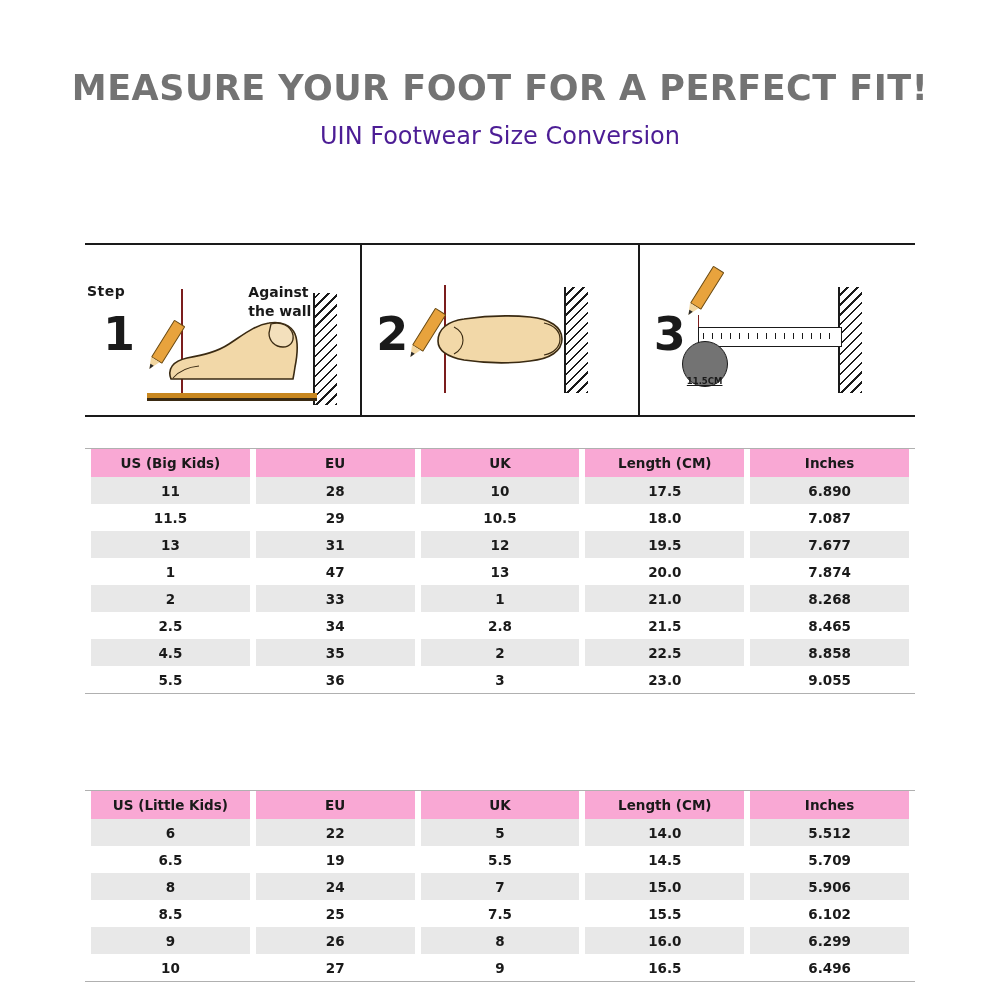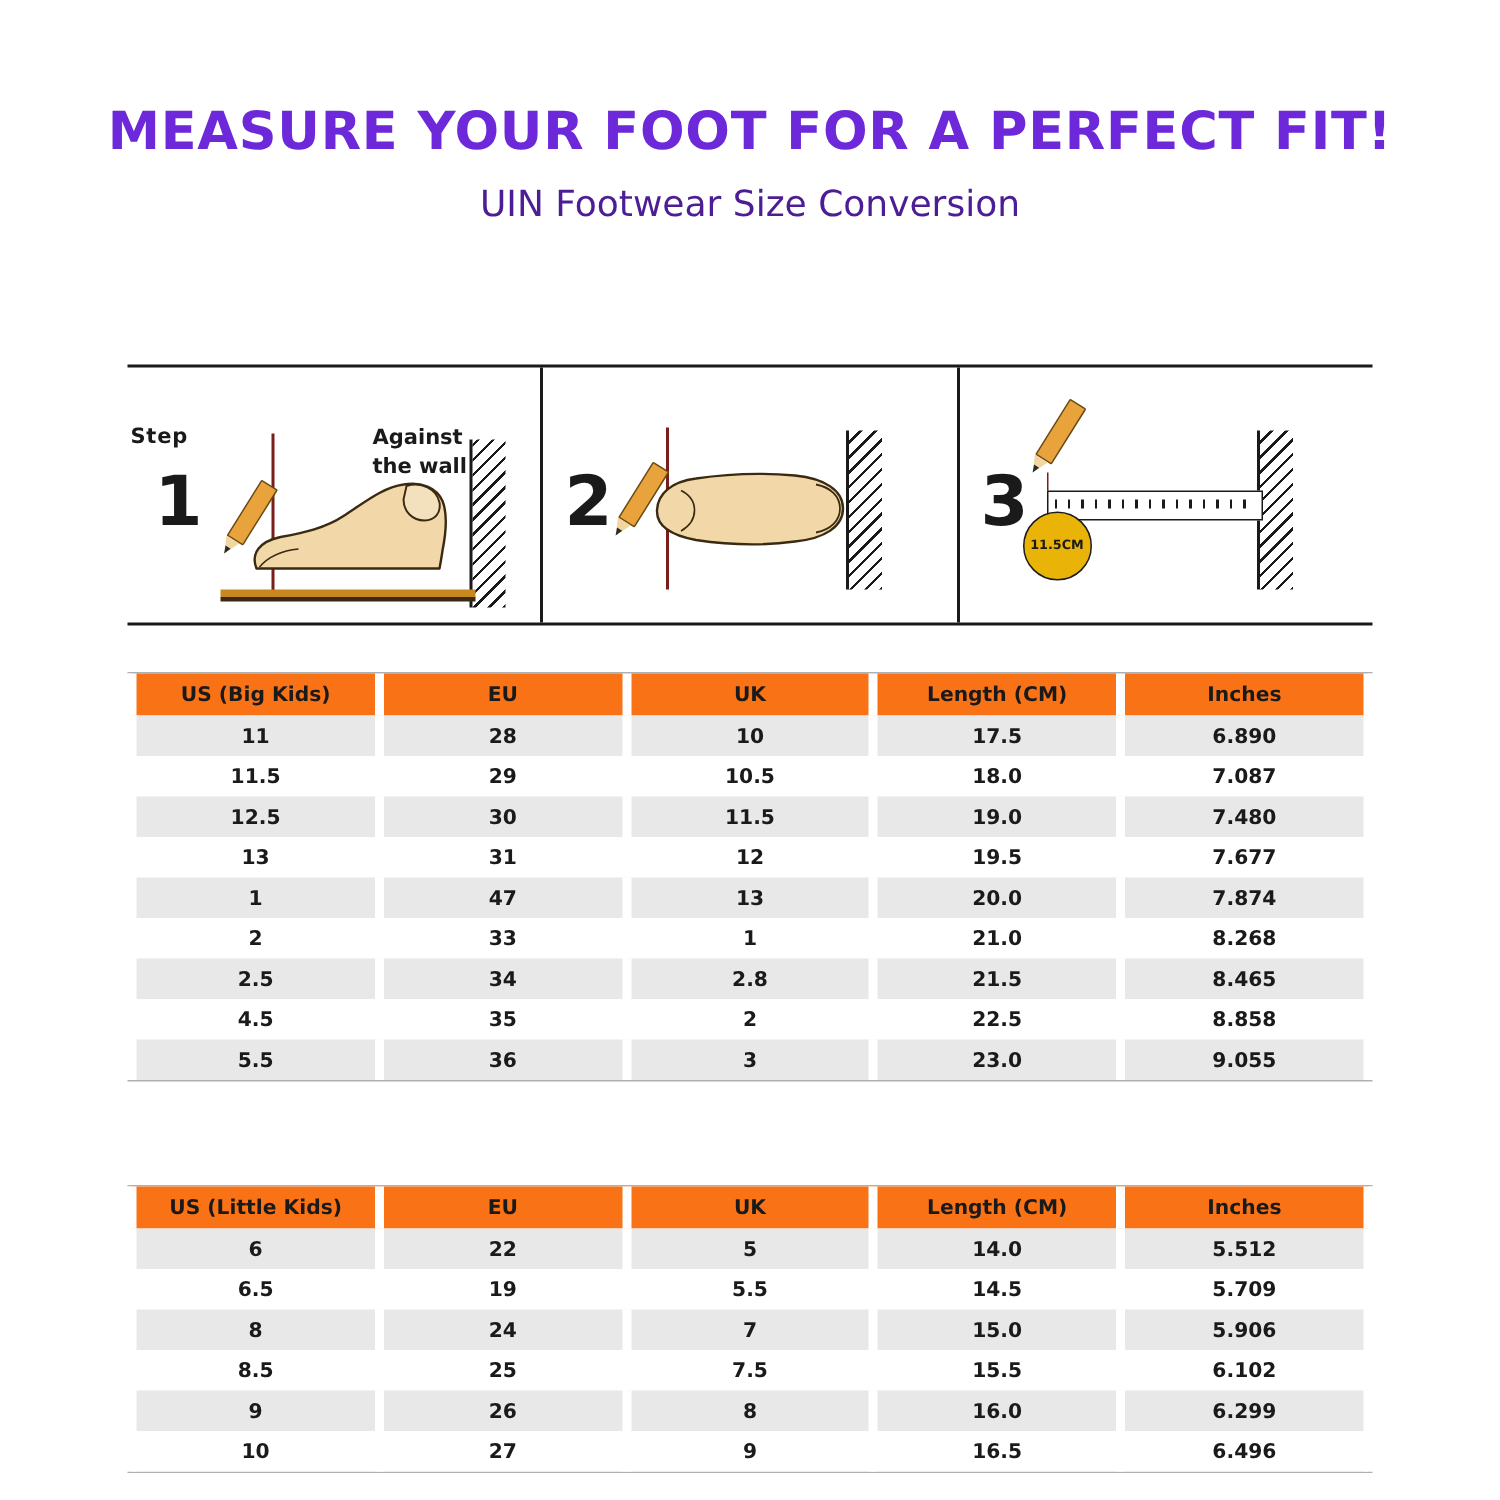--- a/index.html
+++ b/index.html
@@ -21,21 +21,21 @@
     box-sizing: border-box;
   }
 
   
   .title {
     text-align: center;
     font-size: 35px;
     font-weight: bold;
     letter-spacing: 0.5px;
     margin: 68px 0 0 0;
-    color: #6d28d9;
+    color: #737373;
     font-family: "DejaVu Sans", sans-serif;
   }
   .subtitle {
     text-align: center;
     font-size: 24px;
     font-weight: normal;
     margin: 14px 0 0 0;
     color: #4c1d95;
   }
 
@@ -163,26 +163,27 @@
     height: 6px;
     background: repeating-linear-gradient(to right,
       #1a1a1a 0px, #1a1a1a 1.4px,
       transparent 1.4px, transparent 9px);
   }
   .cm-bubble {
     position: absolute;
     width: 44px; height: 44px;
     border: 1.6px solid #1a1a1a;
     border-radius: 50%;
-    background: #eab308;
+    background: #737373;
     display: flex;
-    align-items: center;
+    align-items: flex-end;
     justify-content: center;
     font-size: 8.5px;
     font-weight: bold;
+    text-decoration: underline;
   }
 
   
   .table-block {
     position: absolute;
     left: 85px;
     width: 830px;
     border-top: 1.5px solid #b0b0b0;
     border-bottom: 1.5px solid #b0b0b0;
   }
@@ -198,21 +199,21 @@
     text-align: center;
     font-size: 13.5px;
     font-weight: bold;
     color: #1a1a1a;
     padding: 0;
     height: 27px;
     vertical-align: middle;
   }
   thead th {
     height: 28px;
-    background: #f97316;
+    background: #f9a8d4;
   }
   tbody tr:nth-child(odd) td {
     background: #e8e8e8;
   }
   tbody tr:nth-child(even) td {
     background: #ffffff;
   }
   
   tbody td {
     border-left: 6px solid #ffffff;
@@ -332,27 +333,20 @@
           <td>6.890</td>
         </tr>
         <tr>
           <td>11.5</td>
           <td>29</td>
           <td>10.5</td>
           <td>18.0</td>
           <td>7.087</td>
         </tr>
         <tr>
-          <td>12.5</td>
-          <td>30</td>
-          <td>11.5</td>
-          <td>19.0</td>
-          <td>7.480</td>
-        </tr>
-        <tr>
           <td>13</td>
           <td>31</td>
           <td>12</td>
           <td>19.5</td>
           <td>7.677</td>
         </tr>
         <tr>
           <td>1</td>
           <td>47</td>
           <td>13</td>

